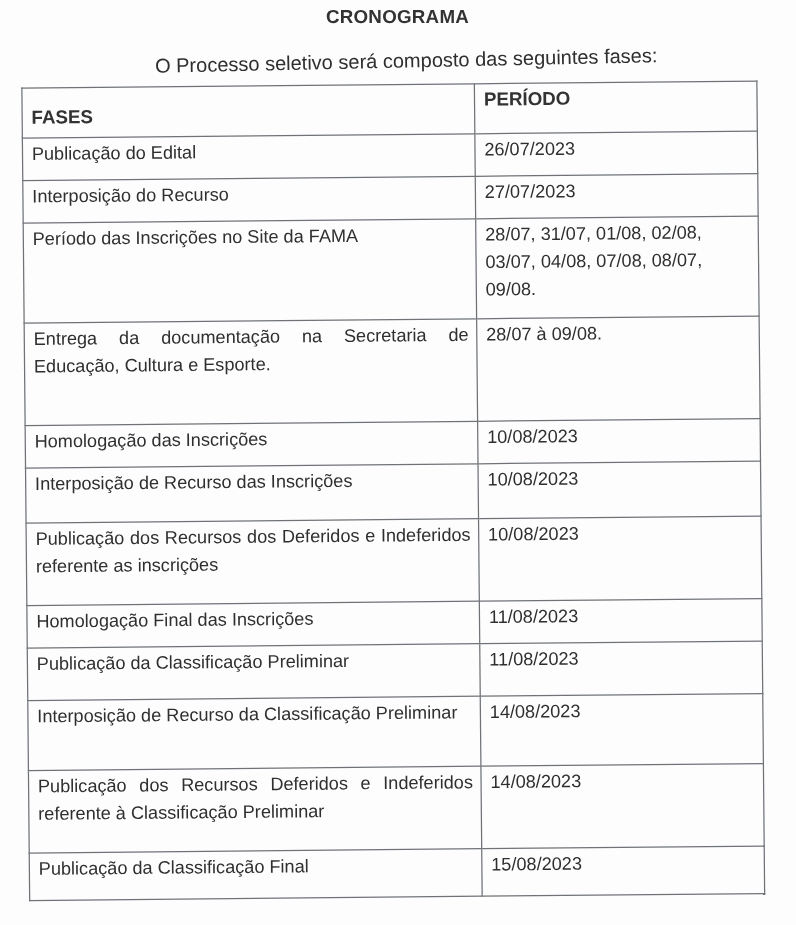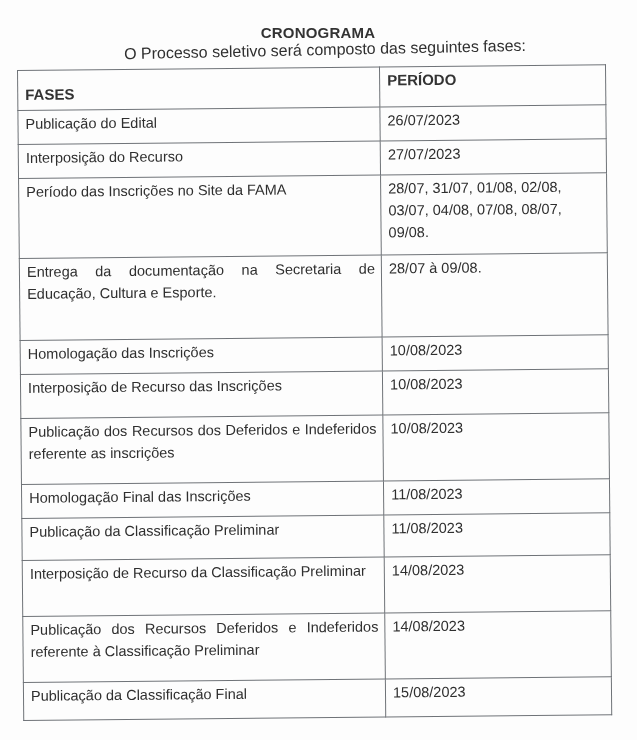--- a/index.html
+++ b/index.html
@@ -17,21 +17,21 @@
     }
     .page {
       position: absolute;
       left: 0; top: 0;
       width: 637px;
       height: 740px;
       background: #fdfdfd;
     }
     .title {
       position: absolute;
-      top: 24px;
+      top: 5px;
       left: 0;
       width: 636px;
       text-align: center;
       font-weight: bold;
       font-size: 15px;
       letter-spacing: 0.2px;
       color: #333;
     }
     .subtitle {
       position: absolute;

